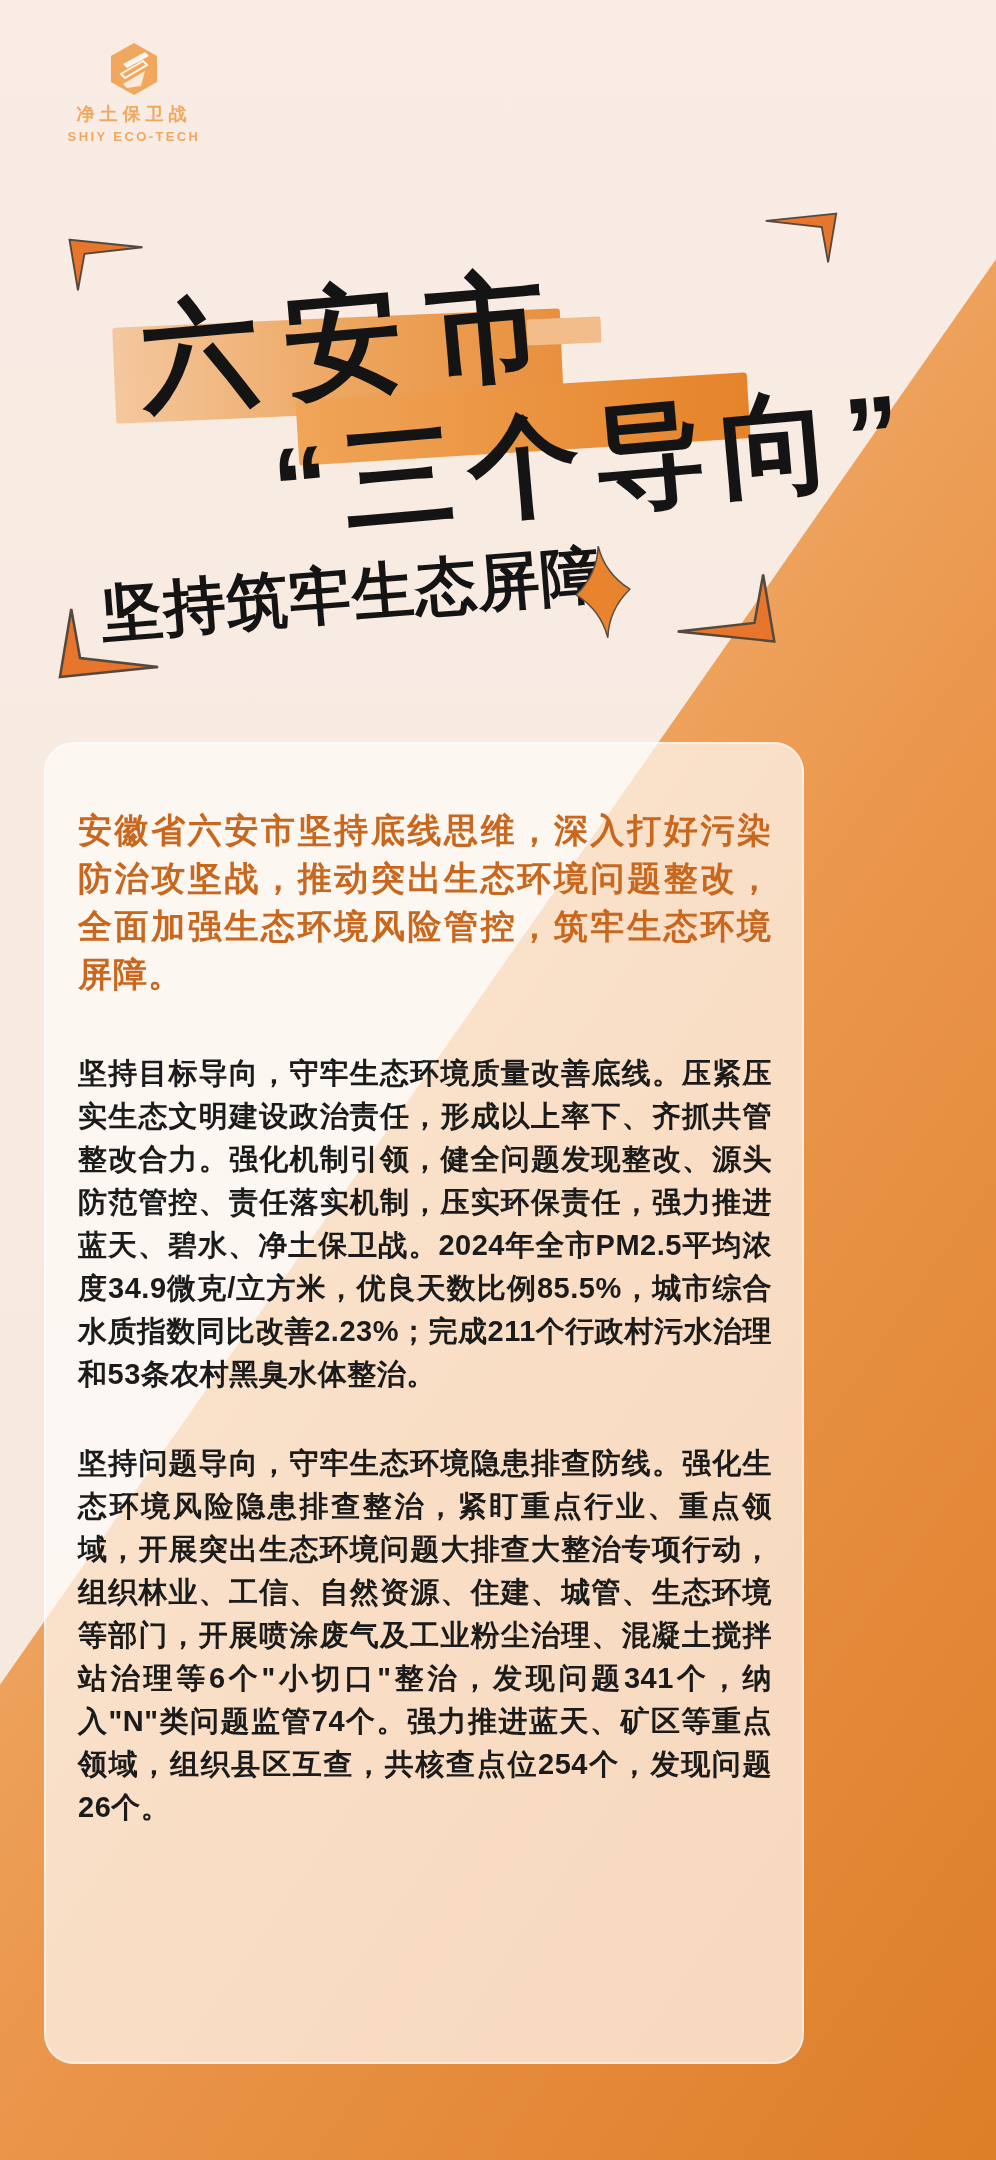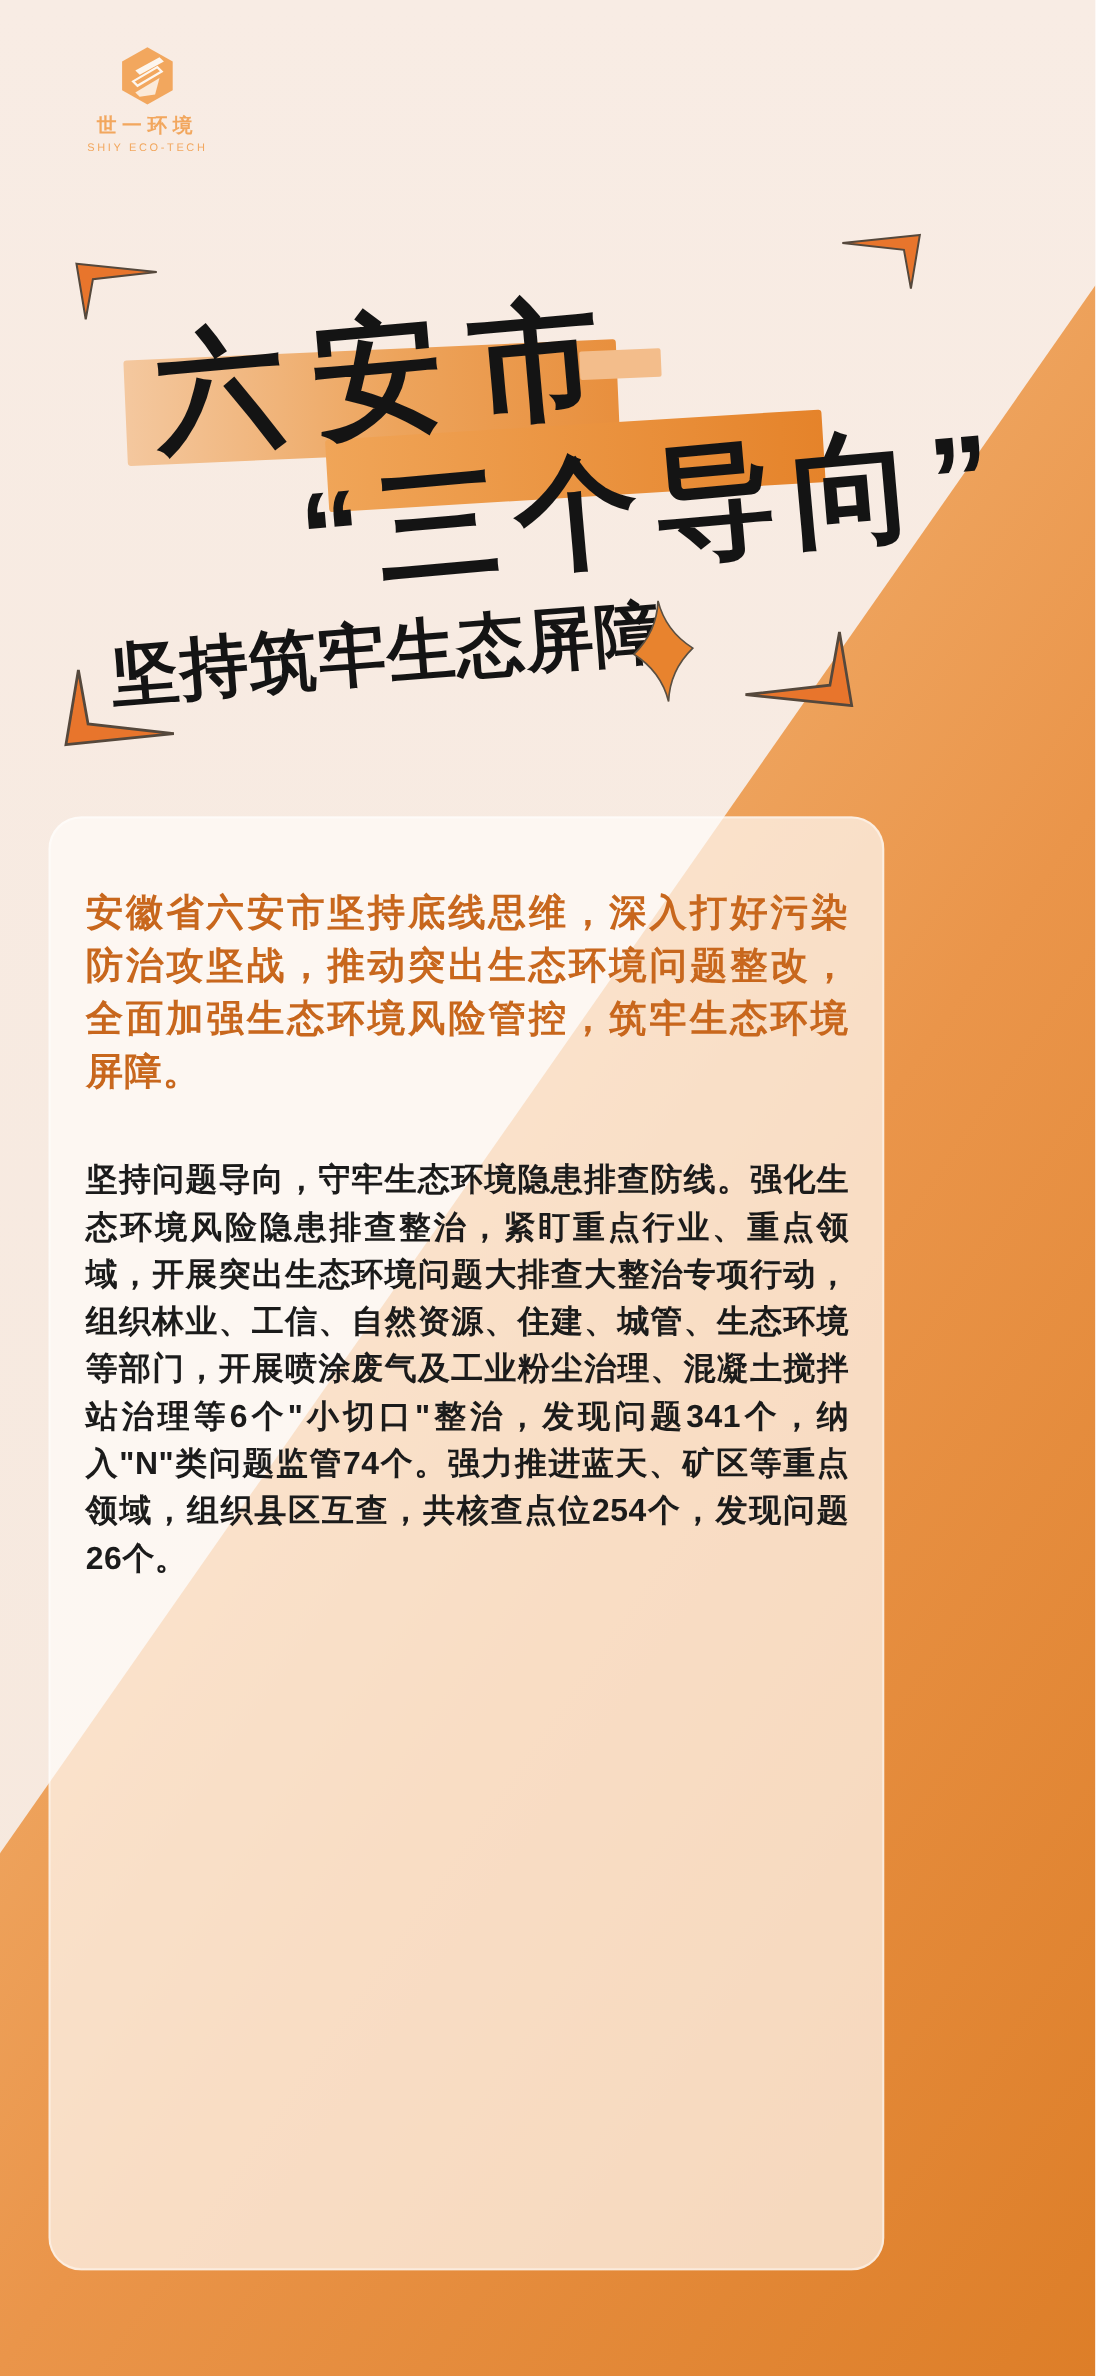--- a/index.html
+++ b/index.html
@@ -7,21 +7,21 @@
        font-family:"Liberation Sans","DejaVu Sans",sans-serif;}
   .poster{position:absolute;inset:0;background:linear-gradient(180deg,#f8ece4 0%,#f6e8dd 100%);}
   
   .bg-diag{position:absolute;inset:0;
       background:linear-gradient(125deg,#f7c документ992 0%,#f2b271 30%,#ea954a 60%,#dd7e28 100%);
       clip-path:polygon(100% 12%,100% 100%,0 100%,0 78%);}
   
   .logo{position:absolute;left:58px;top:42px;width:152px;text-align:center;}
   .logo .hex{display:block;margin:0 auto;}
   .logo .zh{display:block;margin-top:6px;color:#f2a75e;font-weight:800;font-size:18px;letter-spacing:5px;}
-  .logo .en{display:block;margin-top:3px;color:#f2a75e;font-weight:400;font-size:10px;letter-spacing:2.4px;}
+  .logo .en{display:block;margin-top:3px;color:#f2a75e;font-weight:700;font-size:13px;letter-spacing:2.4px;}
   
   .corner{position:absolute;}
   .corner svg{display:block;width:100%;height:100%;}
   .c-tl{left:66px;top:236px;width:80px;height:58px;}
   .c-tr{left:756px;top:210px;width:90px;height:56px;transform:scaleX(-1);}
   .c-bl{left:46px;top:604px;width:126px;height:78px;transform:scaleY(-1);}
   .c-br{left:674px;top:568px;width:104px;height:80px;transform:scale(-1,-1);}
   
   .bar1{position:absolute;left:114px;top:318px;width:448px;height:96px;border-radius:3px;
         background:linear-gradient(92deg,#f4c89f 0%,#eda45c 55%,#e88f3d 100%);transform:rotate(-2.5deg);}
@@ -51,21 +51,21 @@
 
   <div class="bg-diag" style="background:linear-gradient(125deg,#f7c792 0%,#f2b271 30%,#ea954a 60%,#dd7e28 100%);"></div>
 
   <div class="logo">
     <svg class="hex" width="50" height="54" viewBox="0 0 50 54">
       <polygon points="25,1 48,14 48,40 25,53 2,40 2,14" fill="#f2a75e"></polygon>
       <polygon points="14,22 36,10 40,14 18,26" fill="#fdf6ee"></polygon>
       <polygon points="12,32 34,19 38,23 16,36" fill="#f2a75e" stroke="#fdf6ee" stroke-width="2"></polygon>
       <polygon points="14,42 36,29 32,44 18,46" fill="#fdf6ee" opacity="0.85"></polygon>
     </svg>
-    <span class="zh">世一环境</span>
+    <span class="zh">净土保卫战</span>
     <span class="en">SHIY ECO-TECH</span>
   </div>
 
   <div class="corner c-tl">
     <svg viewBox="0 0 84 62">
         <polygon points="3,4 81,12 19,19 12,58" fill="#e8752c" stroke="#55483c" stroke-width="2"></polygon>
       </svg>
   </div>
   <div class="corner c-tr">
     <svg viewBox="0 0 84 62">
@@ -90,16 +90,17 @@
   <div class="h-line h1">六安市</div>
   <div class="h-line h2">“三个导向”</div>
   <div class="h-line h3">坚持筑牢生态屏障</div>
 
   <svg class="star" viewBox="0 0 56 94">
     <path d="M28,1 Q32,29 55,47 Q32,65 28,93 Q24,65 1,47 Q24,29 28,1 Z" fill="#e8832e" stroke="#5a4f42" stroke-width="1.5"></path>
   </svg>
 
   <main class="card">
     <p class="intro">安徽省六安市坚持底线思维，深入打好污染防治攻坚战，推动突出生态环境问题整改，全面加强生态环境风险管控，筑牢生态环境屏障。</p>
+    <p class="body-p gap1">坚持目标导向，守牢生态环境质量改善底线。压紧压实生态文明建设政治责任，形成以上率下、齐抓共管整改合力。强化机制引领，健全问题发现整改、源头防范管控、责任落实机制，压实环保责任，强力推进蓝天、碧水、净土保卫战。2024年全市PM2.5平均浓度34.9微克/立方米，优良天数比例85.5%，城市综合水质指数同比改善2.23%；完成211个行政村污水治理和53条农村黑臭水体整治。</p>
     <p class="body-p gap1">坚持问题导向，守牢生态环境隐患排查防线。强化生态环境风险隐患排查整治，紧盯重点行业、重点领域，开展突出生态环境问题大排查大整治专项行动，组织林业、工信、自然资源、住建、城管、生态环境等部门，开展喷涂废气及工业粉尘治理、混凝土搅拌站治理等6个"小切口"整治，发现问题341个，纳入"N"类问题监管74个。强力推进蓝天、矿区等重点领域，组织县区互查，共核查点位254个，发现问题26个。</p>
   </main>
 
 </div>
 
 </body></html>

